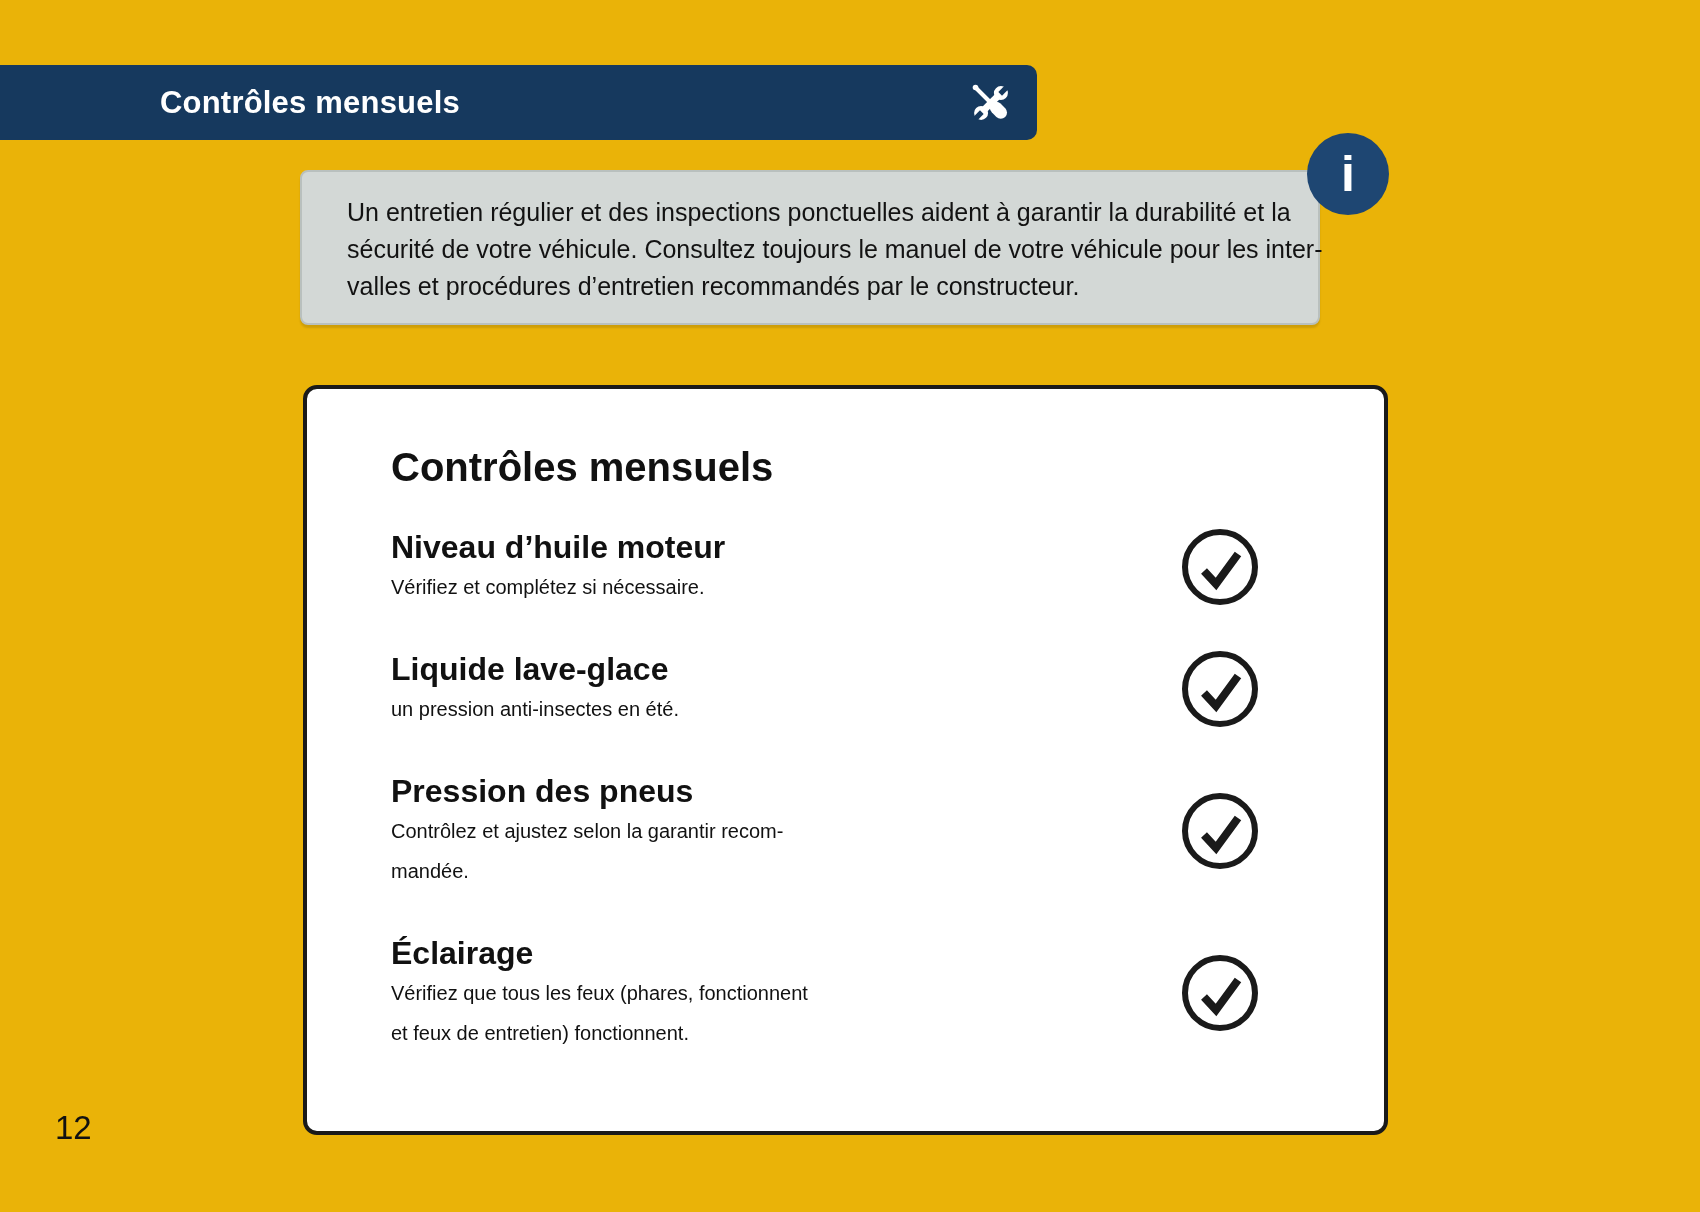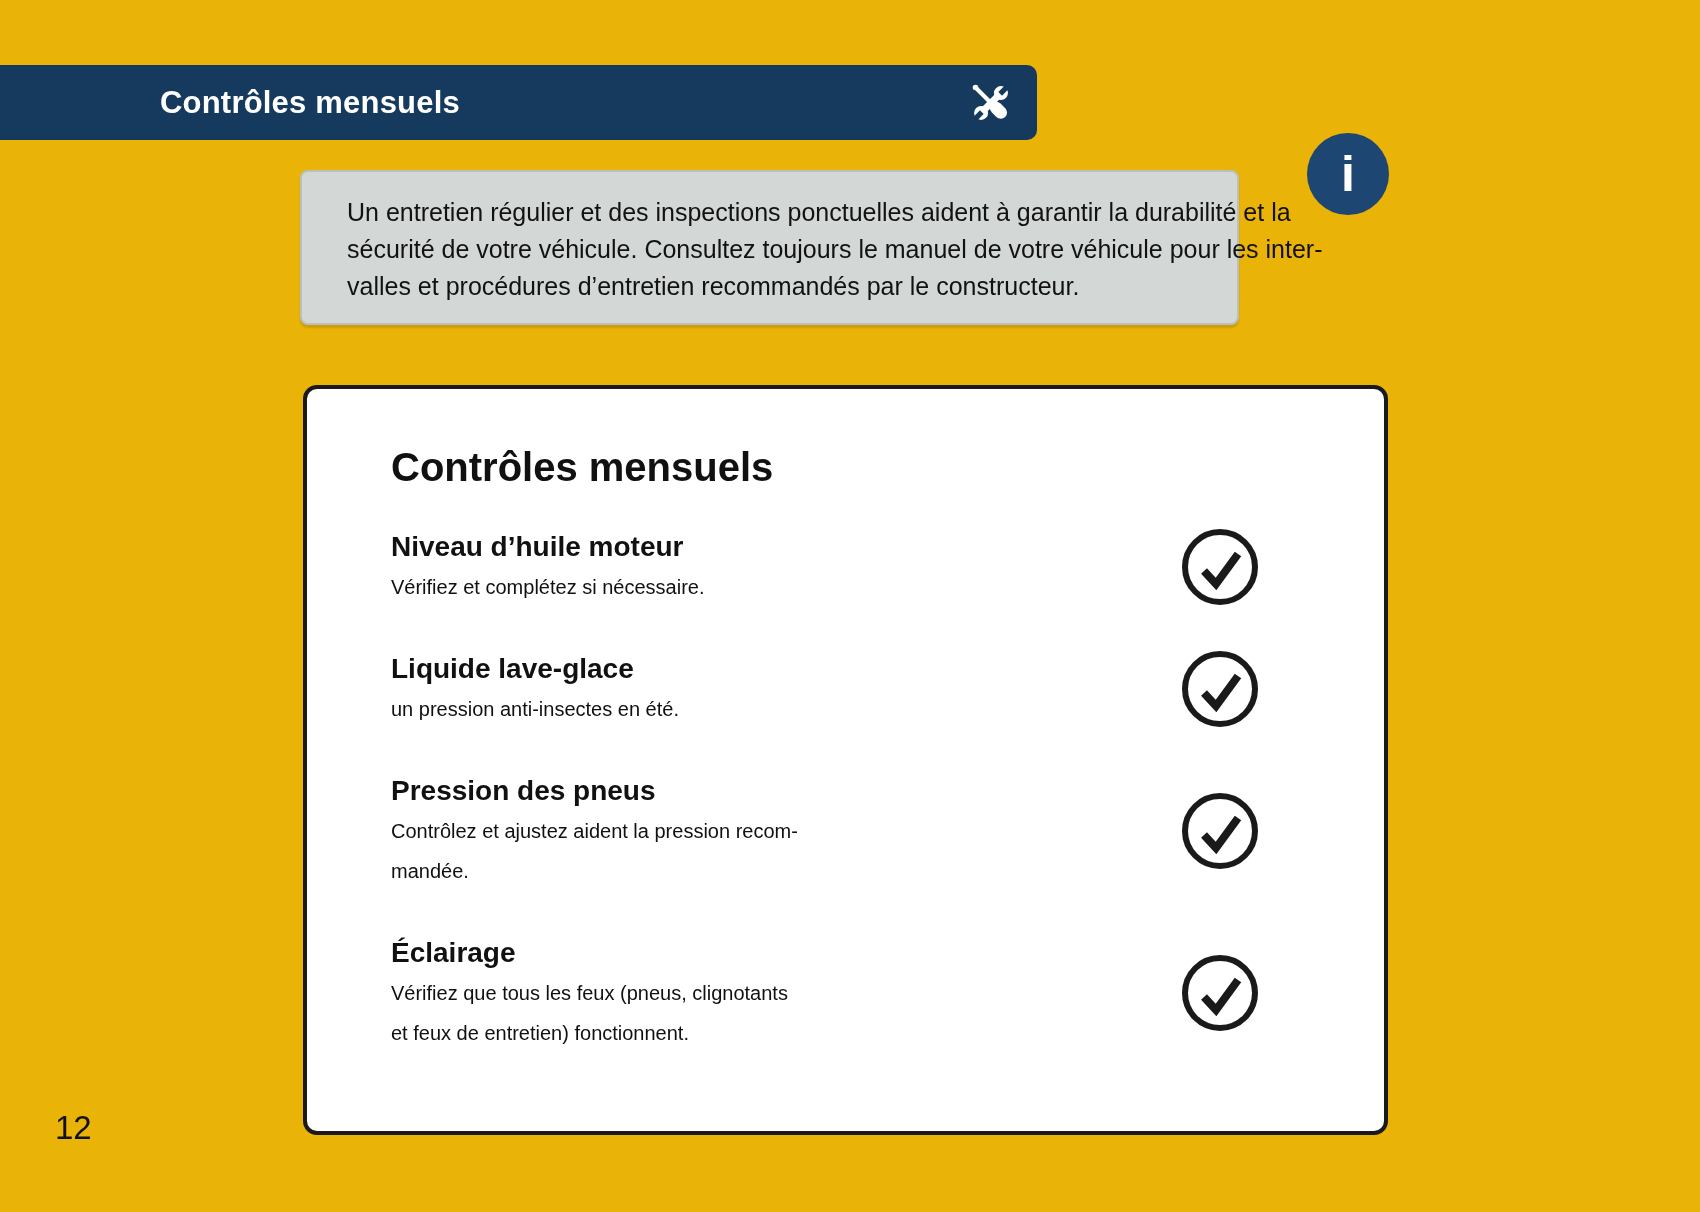--- a/index.html
+++ b/index.html
@@ -17,21 +17,21 @@
   }
   .header-title {
     margin-left:160px; color:#ffffff; font-size:31px; font-weight:bold; letter-spacing:0.2px;
   }
   .tools-icon {
     position:absolute; right:22px; top:14px; width:48px; height:48px; display:block;
   }
 
   
   .info-note {
-    position:absolute; left:300px; top:170px; width:939px; height:155px;
+    position:absolute; left:300px; top:170px; width:1020px; height:155px;
     background:#d3d8d6; border:2px solid #b9c0be; border-radius:8px;
     box-shadow:0 3px 2px rgba(0,0,0,0.12);
     padding:22px 16px 0 45px;
   }
   .info-note .note-line {
     font-size:25px; line-height:37px; color:#121212; white-space:nowrap;
   }
   .info-badge {
     position:absolute; left:1307px; top:133px; width:82px; height:82px;
     background:#1e4672; border-radius:50%;
@@ -48,21 +48,21 @@
   .card-title {
     font-size:40px; line-height:48px; font-weight:bold; color:#111111;
     margin-bottom:36px;
   }
   .check-item {
     display:flex; justify-content:space-between; align-items:center;
     margin-bottom:42px;
   }
   .item-text { }
   .item-title {
-    font-size:28px; line-height:40px; font-weight:bold; color:#111111; white-space:nowrap;
+    font-size:32px; line-height:40px; font-weight:bold; color:#111111; white-space:nowrap;
   }
   .item-line {
     font-size:20px; line-height:40px; color:#111111; white-space:nowrap;
   }
   .check-circle-icon {
     width:80px; height:80px; flex:0 0 80px; margin-left:30px; display:block;
   }
 
   
   .page-number {
@@ -123,33 +123,33 @@
       </div>
       <svg class="check-circle-icon" viewBox="0 0 80 80" xmlns="http://www.w3.org/2000/svg">
         <circle cx="40" cy="40" r="35" fill="none" stroke="#1a1a1a" stroke-width="6"></circle>
         <path d="M24 44 L36 57 L58 27" fill="none" stroke="#1a1a1a" stroke-width="8" stroke-linejoin="miter"></path>
       </svg>
     </div>
 
     <div class="check-item">
       <div class="item-text">
         <div class="item-title">Pression des pneus</div>
-        <div class="item-line">Contrôlez et ajustez aident la pression recom-</div>
+        <div class="item-line">Contrôlez et ajustez selon la garantir recom-</div>
         <div class="item-line">mandée.</div>
       </div>
       <svg class="check-circle-icon" viewBox="0 0 80 80" xmlns="http://www.w3.org/2000/svg">
         <circle cx="40" cy="40" r="35" fill="none" stroke="#1a1a1a" stroke-width="6"></circle>
         <path d="M24 44 L36 57 L58 27" fill="none" stroke="#1a1a1a" stroke-width="8" stroke-linejoin="miter"></path>
       </svg>
     </div>
 
     <div class="check-item">
       <div class="item-text">
         <div class="item-title">Éclairage</div>
-        <div class="item-line">Vérifiez que tous les feux (pneus, clignotants</div>
+        <div class="item-line">Vérifiez que tous les feux (phares, fonctionnent</div>
         <div class="item-line">et feux de entretien) fonctionnent.</div>
       </div>
       <svg class="check-circle-icon" viewBox="0 0 80 80" xmlns="http://www.w3.org/2000/svg">
         <circle cx="40" cy="40" r="35" fill="none" stroke="#1a1a1a" stroke-width="6"></circle>
         <path d="M24 44 L36 57 L58 27" fill="none" stroke="#1a1a1a" stroke-width="8" stroke-linejoin="miter"></path>
       </svg>
     </div>
   </div>
 
   <div class="page-number">12</div>

